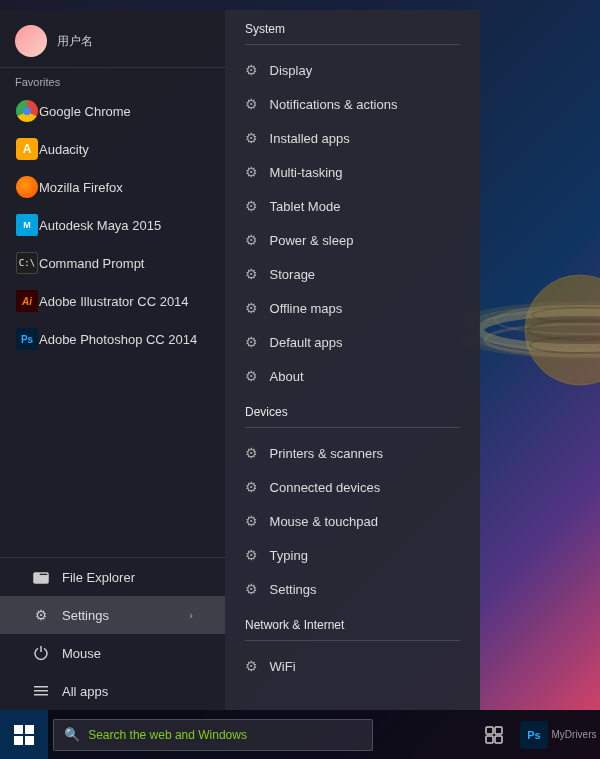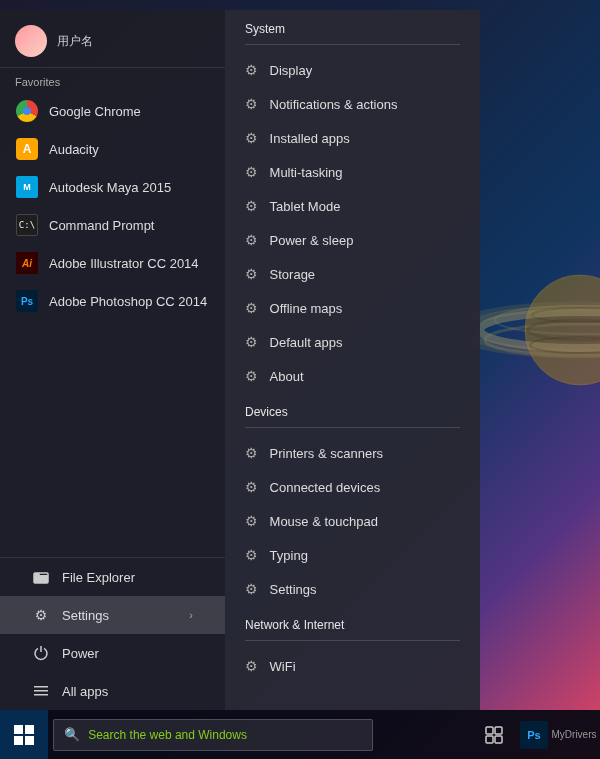--- a/index.html
+++ b/index.html
@@ -67,21 +67,20 @@
     .section-label {
       color: #aaa;
       font-size: 11px;
       padding: 8px 15px 4px;
       font-weight: normal;
     }
 
     .app-item {
       display: flex;
       align-items: center;
-      gap: 10px;
       padding: 7px 15px;
       cursor: pointer;
       color: #ddd;
       font-size: 13px;
     }
 
     .app-icon {
       width: 24px;
       height: 24px;
       flex-shrink: 0;
@@ -389,20 +388,26 @@
     </div>
 
     <div class="app-item">
       <div class="app-icon">
         <div class="icon-audacity">A</div>
       </div>
       <span>Audacity</span>
     </div>
 
 
+    <div class="app-item">
+      <div class="app-icon">
+        <div class="icon-firefox"></div>
+      </div>
+      <span>Mozilla Firefox</span>
+    </div>
 
     <div class="app-item">
       <div class="app-icon">
         <div class="icon-maya">M</div>
       </div>
       <span>Autodesk Maya 2015</span>
     </div>
 
     <div class="app-item">
       <div class="app-icon">
@@ -446,21 +451,21 @@
         <span class="arrow-right">›</span>
       </div>
 
       <div class="bottom-item">
         <div class="bottom-icon">
           <svg width="16" height="16" viewBox="0 0 16 16" fill="none" stroke="#ccc" stroke-width="1.5">
             <path d="M8 1v6"></path>
             <path d="M5 3.3A6 6 0 1 0 11 3.3"></path>
           </svg>
         </div>
-        <span>Power</span>
+        <span>Mouse</span>
       </div>
 
       <div class="bottom-item">
         <div class="bottom-icon">
           <svg width="16" height="16" viewBox="0 0 16 16" fill="#ccc">
             <rect x="1" y="3" width="14" height="1.5"></rect>
             <rect x="1" y="7" width="14" height="1.5"></rect>
             <rect x="1" y="11" width="14" height="1.5"></rect>
           </svg>
         </div>

